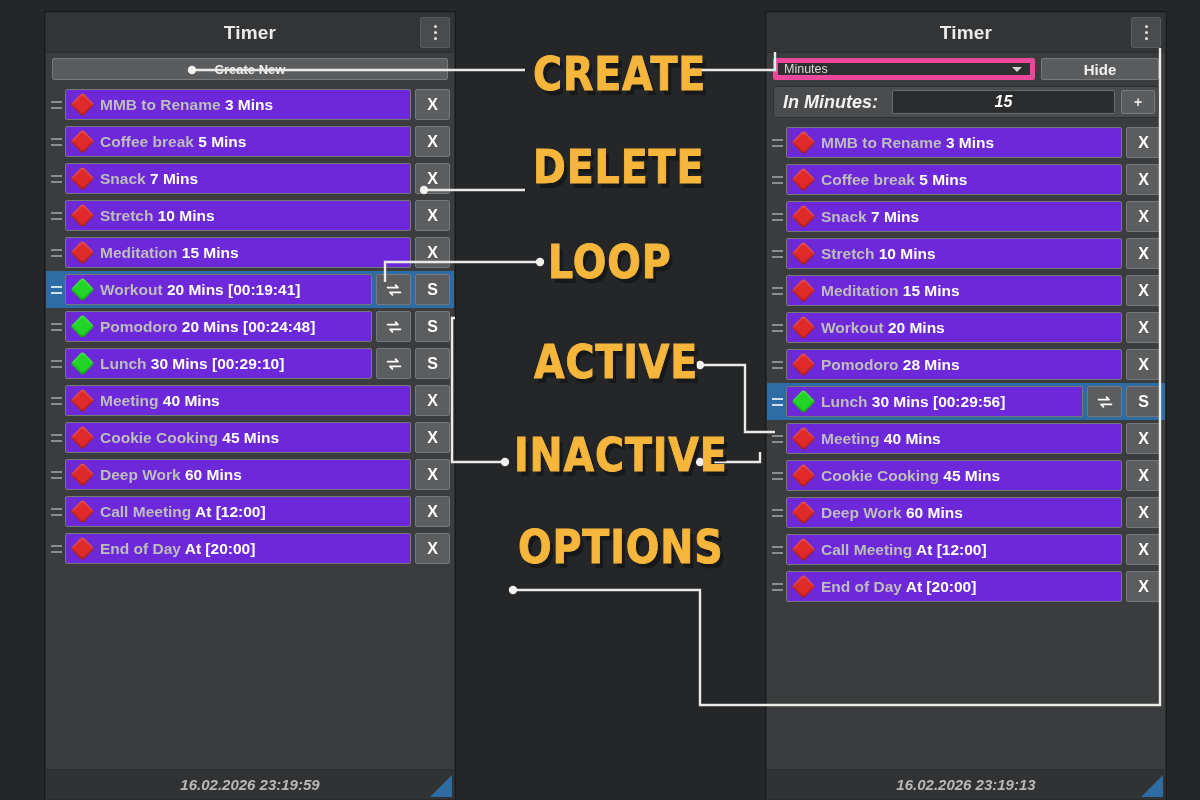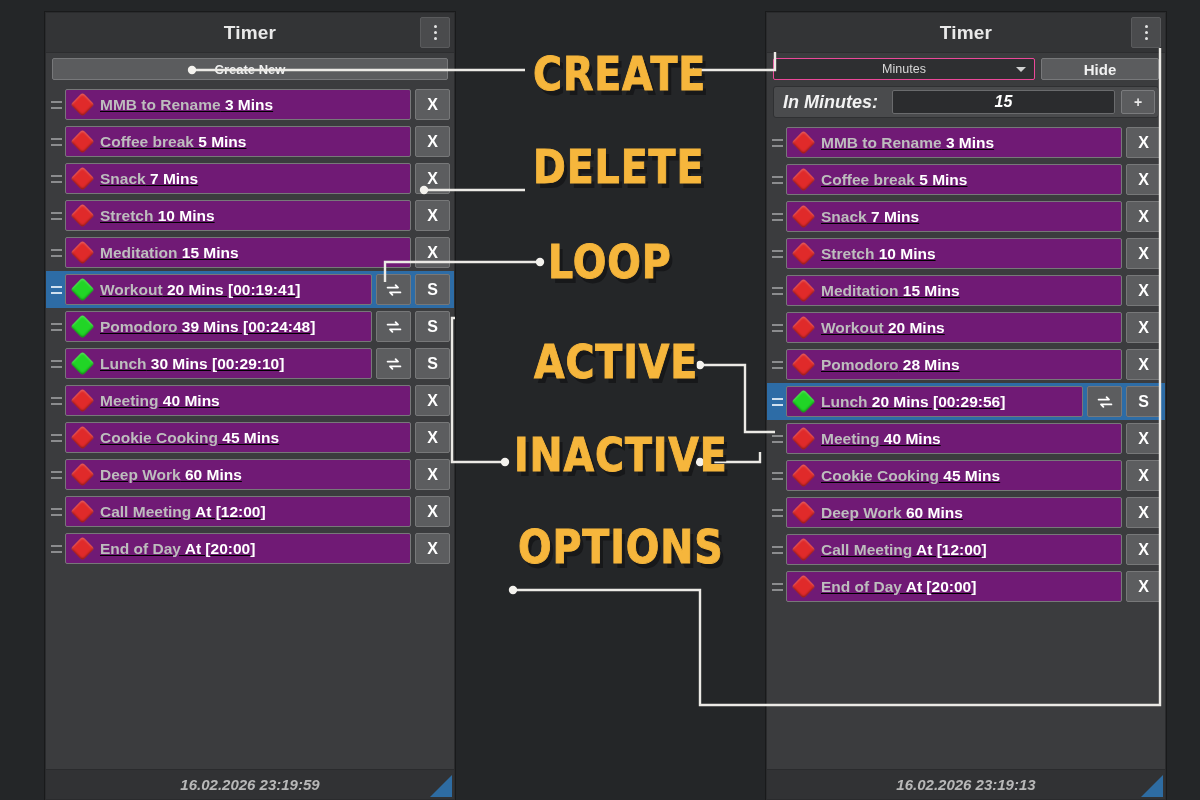--- a/index.html
+++ b/index.html
@@ -50,25 +50,25 @@
     background: #5b5c5e;
     border: 1px solid #77787a;
     border-radius: 2px;
     color: #f0f0f0; font-size: 13px; font-weight: bold;
     display: flex; align-items: center; justify-content: center;
   }
   .row-flex { display: flex; gap: 6px; }
   .dropdown {
     flex: 1; height: 22px;
     background: #2e2f31;
-    border: 1px solid #ec4899;
+    border: 5px solid #ec4899;
     border-radius: 2px;
     color: #d8d8d8; font-size: 12.5px;
     display: flex; align-items: center;
-    padding: 0 6px; position: relative; justify-content: center;
+    padding: 0 6px; position: relative;
   }
   .dropdown .caret {
     position: absolute; right: 8px; top: 50%;
     width: 0; height: 0; margin-top: -2px;
     border-left: 5px solid transparent;
     border-right: 5px solid transparent;
     border-top: 5px solid #d0d0d0;
   }
   .btn-hide {
     width: 118px; height: 22px;
@@ -114,27 +114,26 @@
     height: 37px;
     padding: 2px 4px 2px 2px;
   }
   .timer-row.active { background: #2d6ca6; }
   .grip { width: 17px; display: flex; flex-direction: column; align-items: center; gap: 4px; }
   .grip i { display:block; width: 11px; height: 2px; background: #8b8c8e; }
   .timer-row.active .grip i { background: #cfe0ef; }
 
   .body-btn {
     flex: 1; height: 31px;
-    background: #701a75;
+    background: #6d28d9;
     border: 1px solid #777879;
     border-radius: 2px;
     display: flex; align-items: center;
     padding-left: 8px; gap: 9px;
     overflow: hidden;
-    text-decoration: underline;
   }
   .diamond {
     width: 17px; height: 17px;
     transform: rotate(45deg);
     border-radius: 3px;
     flex: none;
     box-shadow: inset -1px -1px 2px rgba(0,0,0,.35), inset 1px 1px 2px rgba(255,255,255,.25);
   }
   .diamond.red   { background: #e02a2a; }
   .diamond.green { background: #21d526; }
@@ -282,21 +281,21 @@
           </div>
           <div class="sq-btn">S</div>
         </div>
         <div class="timer-row">
           <div class="grip">
             <i></i>
             <i></i>
           </div>
           <div class="body-btn">
             <span class="diamond green"></span>
-            <span class="label-text"><span class="nm">Pomodoro</span><span class="du"> 39 Mins [00:24:48]</span></span>
+            <span class="label-text"><span class="nm">Pomodoro</span><span class="du"> 20 Mins [00:24:48]</span></span>
           </div>
           <div class="sq-btn">
             <svg class="loop-glyph" viewBox="0 0 24 20" fill="none" stroke="#ffffff" stroke-width="2.3" stroke-linecap="round" stroke-linejoin="round">
               <path d="M4 7h13l-3-3"></path>
               <path d="M20 13H7l3 3"></path>
             </svg>
           </div>
           <div class="sq-btn">S</div>
         </div>
         <div class="timer-row">
@@ -482,21 +481,21 @@
           </div>
           <div class="sq-btn">X</div>
         </div>
         <div class="timer-row active">
           <div class="grip">
             <i></i>
             <i></i>
           </div>
           <div class="body-btn">
             <span class="diamond green"></span>
-            <span class="label-text"><span class="nm">Lunch</span><span class="du"> 20 Mins [00:29:56]</span></span>
+            <span class="label-text"><span class="nm">Lunch</span><span class="du"> 30 Mins [00:29:56]</span></span>
           </div>
           <div class="sq-btn">
             <svg class="loop-glyph" viewBox="0 0 24 20" fill="none" stroke="#ffffff" stroke-width="2.3" stroke-linecap="round" stroke-linejoin="round">
               <path d="M4 7h13l-3-3"></path>
               <path d="M20 13H7l3 3"></path>
             </svg>
           </div>
           <div class="sq-btn">S</div>
         </div>
         <div class="timer-row">

